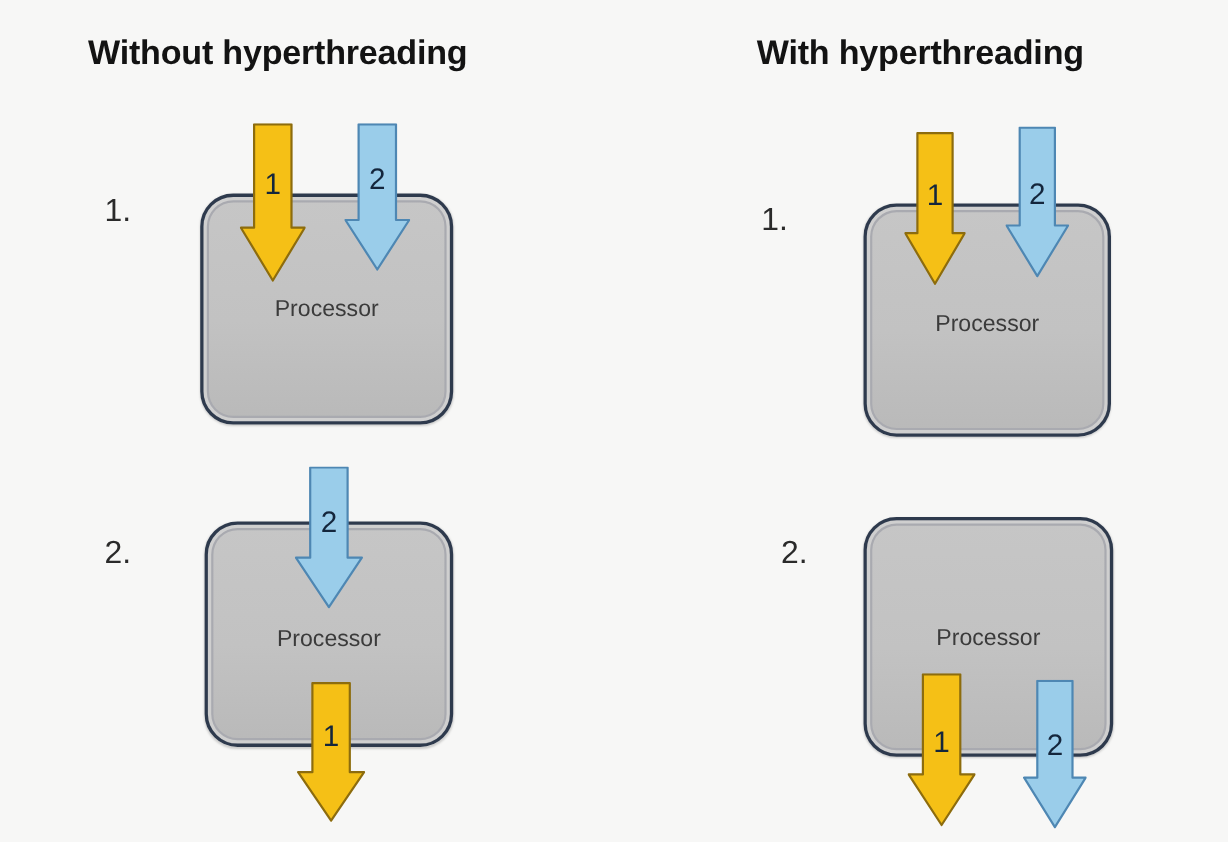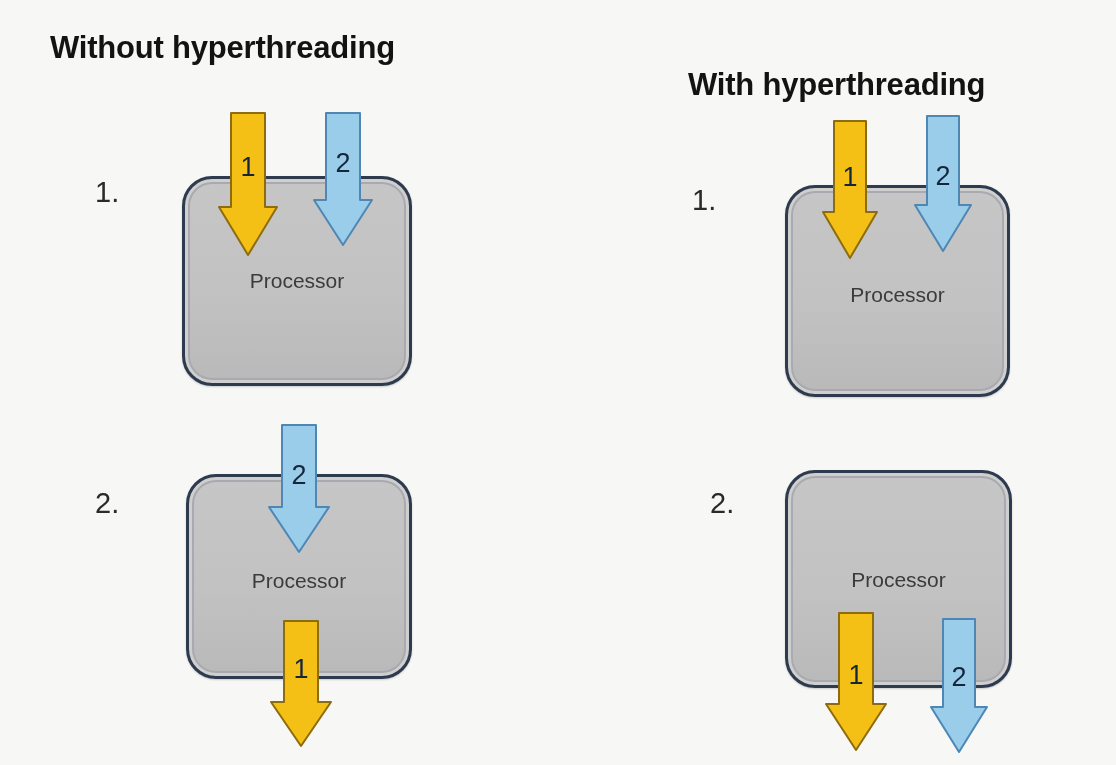--- a/index.html
+++ b/index.html
@@ -24,22 +24,22 @@
 
   
   .col-title {
     position: absolute;
     font-weight: bold;
     font-size: 31px;
     letter-spacing: -0.2px;
     color: #131313;
     white-space: nowrap;
   }
-  #title-left  { left: 50px;  top: 30px; text-align: center; }
-  #title-right { left: 688px; top: 30px; margin-top: 37px; }
+  #title-left  { left: 80px;  top: 30px; text-align: center; }
+  #title-right { left: 688px; top: 30px; }
 
   
   .step-number {
     position: absolute;
     font-size: 29px;
     color: #2a2a2a;
     white-space: nowrap;
   }
 
   

